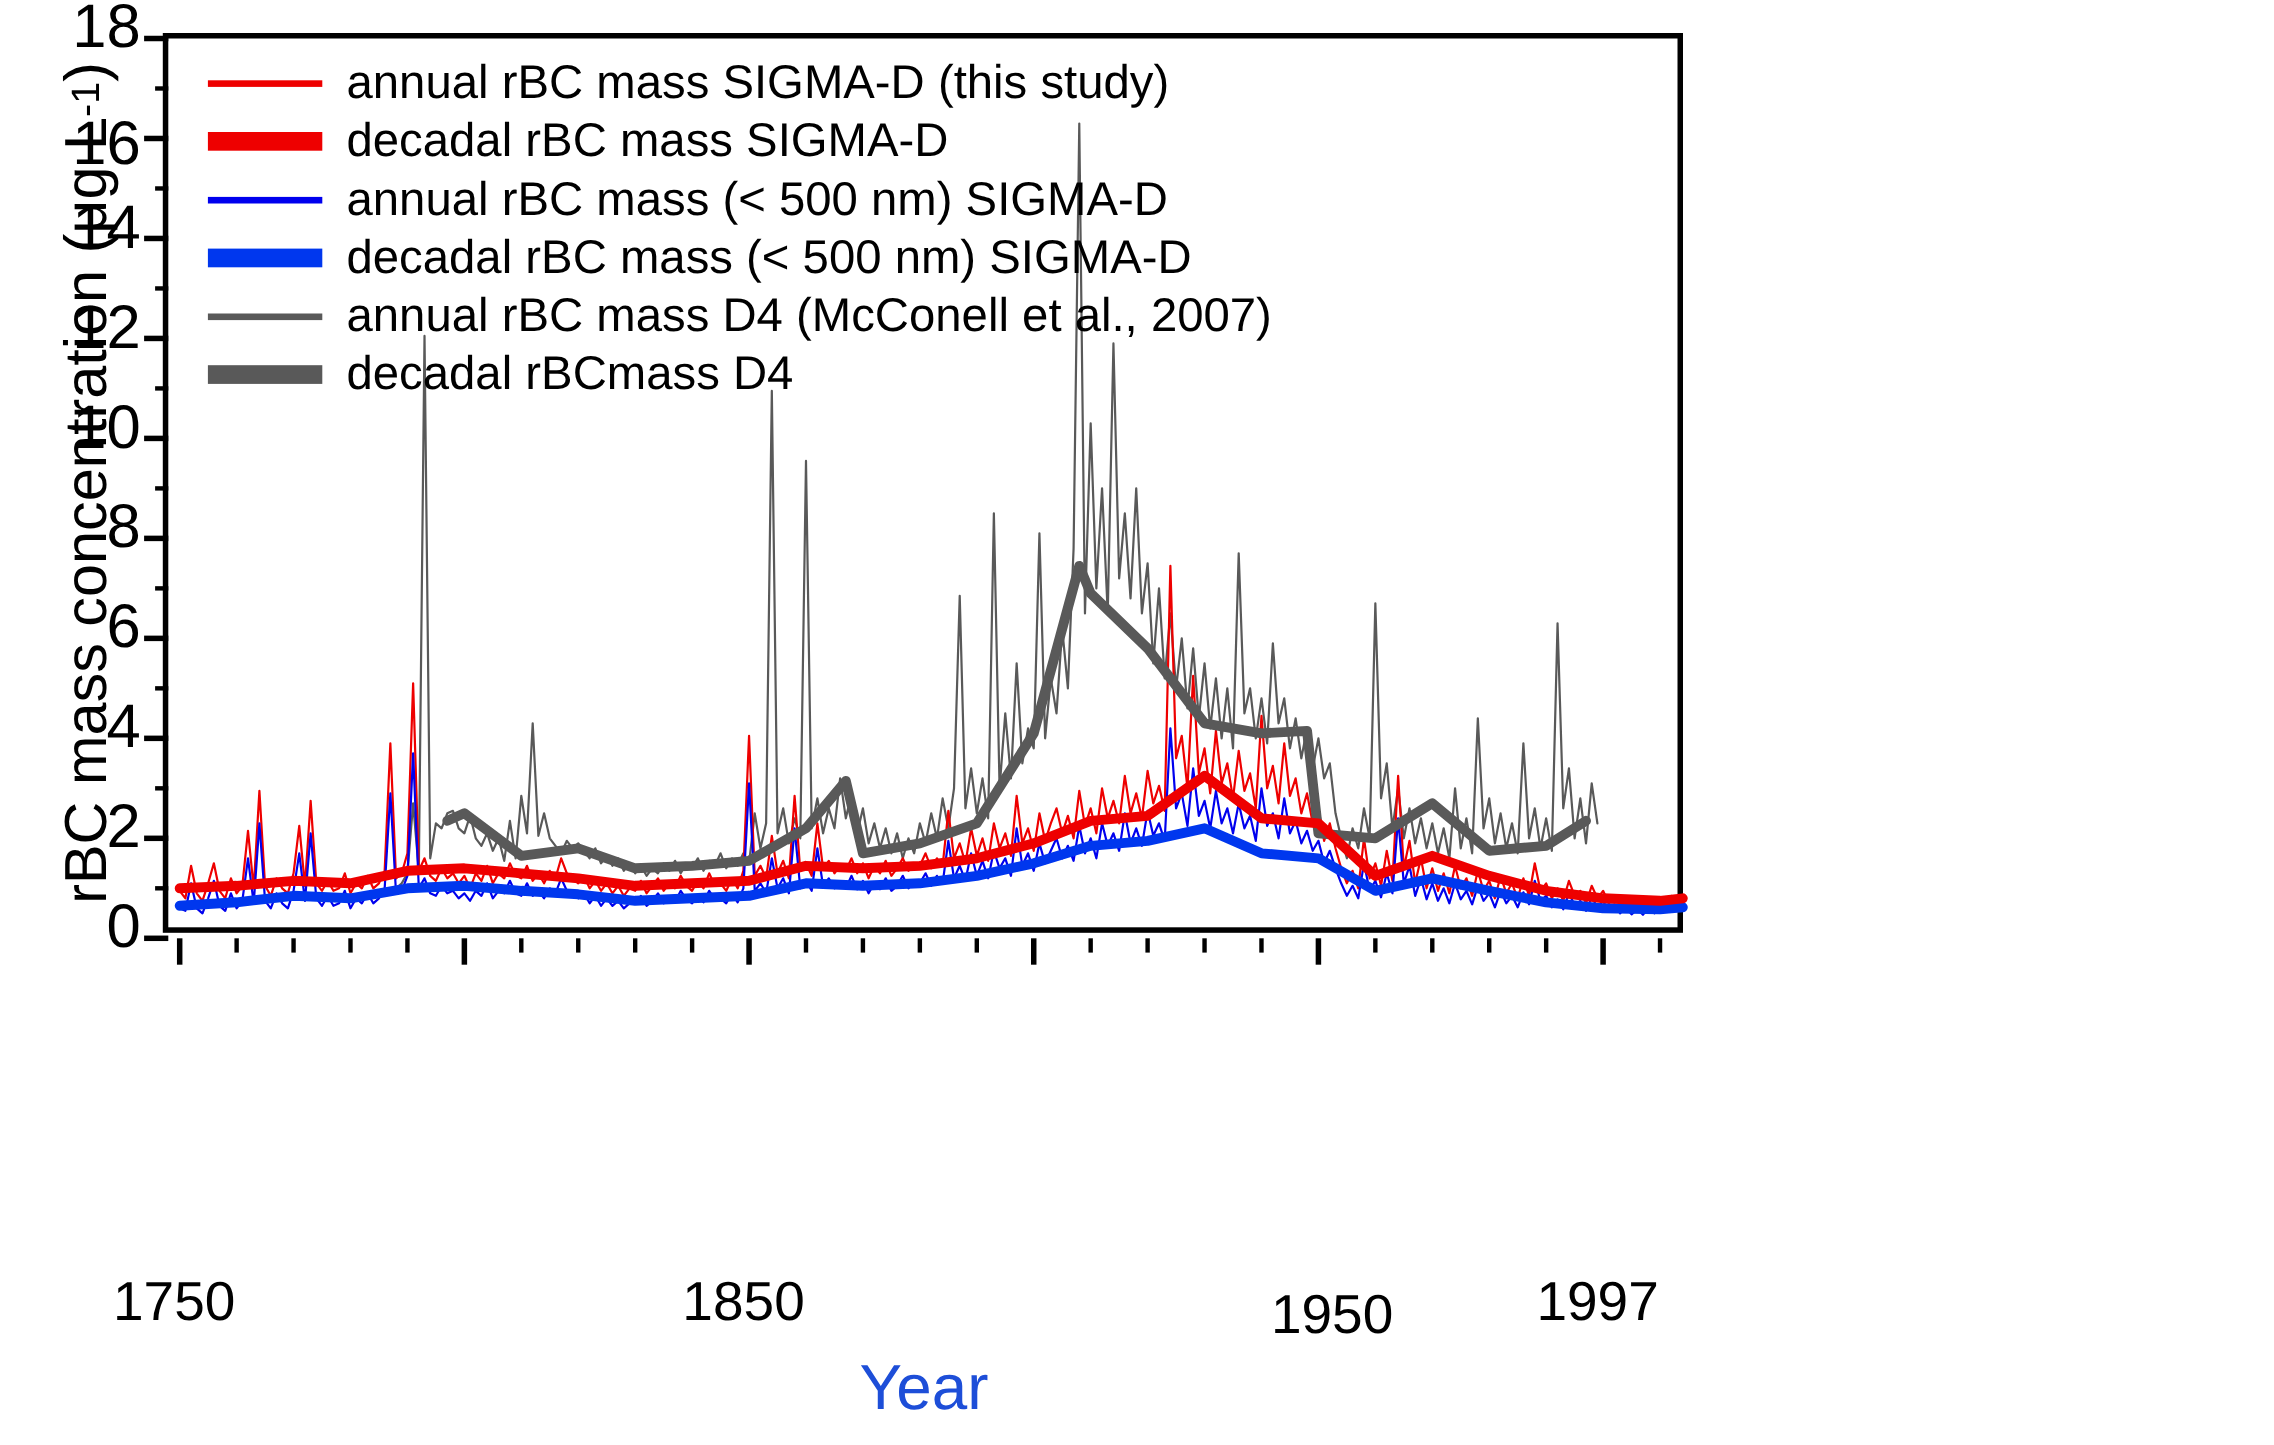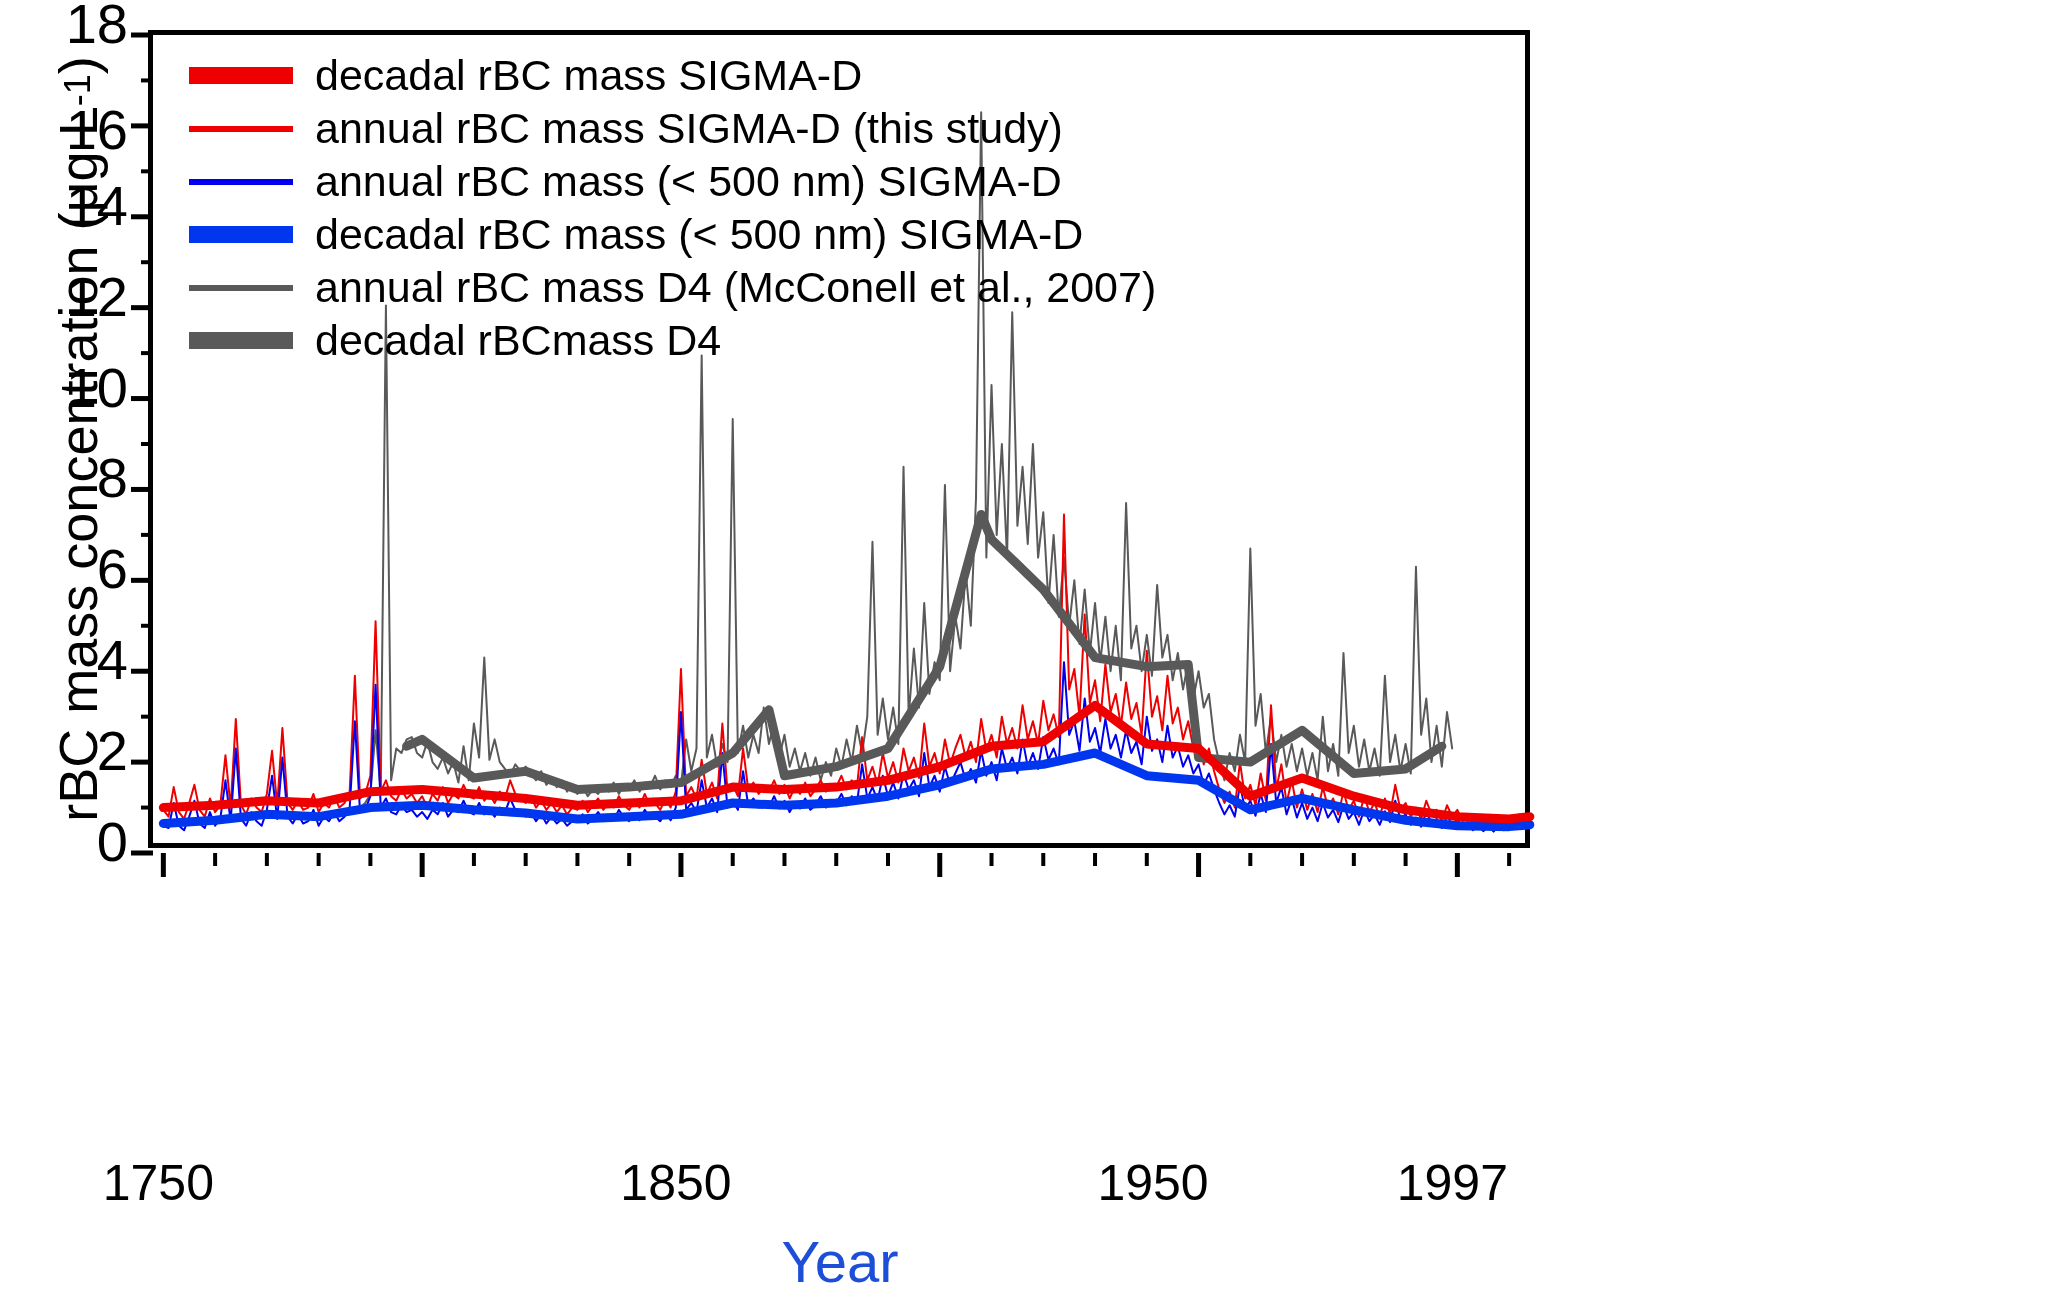--- a/index.html
+++ b/index.html
@@ -62,21 +62,21 @@
       <div class="ytick" style="top: 450.444px;">8</div>
       <div class="ytick" style="top: 541.333px;">6</div>
       <div class="ytick" style="top: 632.222px;">4</div>
       <div class="ytick" style="top: 723.111px;">2</div>
       <div class="ytick" style="top: 814px;">0</div>
     </div>
 
   <div id="xticks">
       <div class="xtick" style="left: 48.3521px;">1750</div>
       <div class="xtick" style="left: 565.955px;">1850</div>
-      <div class="xtick" style="left: 1043px;">1950</div>
+      <div class="xtick" style="left: 1101px; margin-top: 12px;">1950</div>
       <div class="xtick" style="left: 1342.36px;">1997</div>
     </div>
 
   <div id="xlabel">Year</div>
 
   <div id="plot">
     <div id="svgwrap">
         <svg width="1382" height="818" viewBox="0 0 1382 818" style="position: absolute; left: 0px; top: 0px; overflow: visible;">
           <g>
             <line x1="-22" x2="0" y1="0" y2="0" stroke="#000" stroke-width="5"></line>
@@ -138,26 +138,26 @@
             <path d="M10.35 774.83 L15.53 781.64 L20.70 752.11 L25.88 777.10 L31.06 783.92 L36.23 768.01 L41.41 749.83 L46.58 774.83 L51.76 781.64 L56.94 763.47 L62.11 777.10 L67.29 770.28 L72.46 720.29 L77.64 772.56 L82.82 683.94 L87.99 770.28 L93.17 779.37 L98.34 763.47 L103.52 772.56 L108.70 777.10 L113.87 758.92 L119.05 715.75 L124.22 770.28 L129.40 693.03 L134.58 768.01 L139.75 774.83 L144.93 765.74 L150.10 774.83 L155.28 772.56 L160.46 758.92 L165.63 777.10 L170.81 768.01 L175.99 772.56 L181.16 761.19 L186.34 772.56 L191.51 768.01 L196.69 756.65 L201.87 640.77 L207.04 763.47 L212.22 758.92 L217.39 740.74 L222.57 586.23 L227.75 756.65 L232.92 745.29 L238.10 761.19 L243.27 765.74 L248.45 754.38 L253.63 763.47 L258.80 758.92 L263.98 768.01 L269.15 761.19 L274.33 772.56 L279.51 758.92 L284.68 765.74 L289.86 752.11 L295.03 768.01 L300.21 758.92 L305.39 763.47 L310.56 749.83 L315.74 761.19 L320.91 763.47 L326.09 752.11 L331.27 765.74 L336.44 758.92 L341.62 768.01 L346.79 756.65 L351.97 763.47 L357.15 745.29 L362.32 758.92 L367.50 763.47 L372.67 768.01 L377.85 761.19 L383.03 772.56 L388.20 765.74 L393.38 774.83 L398.55 768.01 L403.73 777.10 L408.91 770.28 L414.08 779.37 L419.26 772.56 L424.43 774.83 L429.61 765.74 L434.79 777.10 L439.96 770.28 L445.14 763.47 L450.31 774.83 L455.49 768.01 L460.67 772.56 L465.84 761.19 L471.02 770.28 L476.19 774.83 L481.37 765.74 L486.55 772.56 L491.72 758.92 L496.90 770.28 L502.07 768.01 L507.25 774.83 L512.43 763.47 L517.60 772.56 L522.78 756.65 L527.96 633.95 L533.13 761.19 L538.31 752.11 L543.48 763.47 L548.66 724.84 L553.84 758.92 L559.01 747.56 L564.19 763.47 L569.36 688.48 L574.54 756.65 L579.72 749.83 L584.89 761.19 L590.07 713.48 L595.24 754.38 L600.42 747.56 L605.60 758.92 L610.77 752.11 L615.95 756.65 L621.12 745.29 L626.30 758.92 L631.48 749.83 L636.65 763.47 L641.83 752.11 L647.00 758.92 L652.18 747.56 L657.36 761.19 L662.53 754.38 L667.71 745.29 L672.88 756.65 L678.06 749.83 L683.24 752.11 L688.41 740.74 L693.59 754.38 L698.76 745.29 L703.94 752.11 L709.12 702.12 L714.29 745.29 L719.47 731.66 L724.64 749.83 L729.82 718.02 L735.00 743.02 L740.17 727.11 L745.35 747.56 L750.52 713.48 L755.70 736.20 L760.88 722.57 L766.05 743.02 L771.23 688.48 L776.40 731.66 L781.58 718.02 L786.76 738.47 L791.93 704.39 L797.11 729.38 L802.28 713.48 L807.46 699.84 L812.64 722.57 L817.81 706.66 L822.99 727.11 L828.16 683.94 L833.34 715.75 L838.52 699.84 L843.69 722.57 L848.87 681.67 L854.04 708.93 L859.22 693.03 L864.40 713.48 L869.57 670.31 L874.75 704.39 L879.93 686.21 L885.10 708.93 L890.28 665.76 L895.45 695.30 L900.63 679.39 L905.81 702.12 L910.98 479.44 L916.16 654.40 L921.33 633.95 L926.51 681.67 L931.69 579.42 L936.86 668.03 L942.04 645.31 L947.21 686.21 L952.39 629.41 L957.57 677.12 L962.74 658.94 L967.92 690.76 L973.09 647.58 L978.27 683.94 L983.45 668.03 L988.62 699.84 L993.80 615.77 L998.97 681.67 L1004.15 661.22 L1009.33 695.30 L1014.50 640.77 L1019.68 688.48 L1024.85 672.58 L1030.03 704.39 L1035.21 686.21 L1040.38 713.48 L1045.56 699.84 L1050.73 729.38 L1055.91 713.48 L1061.09 736.20 L1066.26 754.38 L1071.44 768.01 L1076.61 756.65 L1081.79 772.56 L1086.97 727.11 L1092.14 763.47 L1097.32 749.83 L1102.49 770.28 L1107.67 738.47 L1112.85 765.74 L1118.02 670.31 L1123.20 754.38 L1128.37 729.38 L1133.55 768.01 L1138.73 745.29 L1143.90 772.56 L1149.08 754.38 L1154.25 774.83 L1159.43 758.92 L1164.61 777.10 L1169.78 752.11 L1174.96 772.56 L1180.13 763.47 L1185.31 779.37 L1190.49 756.65 L1195.66 774.83 L1200.84 765.74 L1206.01 781.64 L1211.19 761.19 L1216.37 777.10 L1221.54 768.01 L1226.72 781.64 L1231.90 763.47 L1237.07 779.37 L1242.25 749.83 L1247.42 774.83 L1252.60 768.01 L1257.78 781.64 L1262.95 772.56 L1268.13 783.92 L1273.30 765.74 L1278.48 779.37 L1283.66 774.83 L1288.83 786.19 L1294.01 770.28 L1299.18 781.64 L1304.36 774.83 L1309.54 786.19 L1314.71 779.37 L1319.89 788.46 L1325.06 781.64 L1330.24 790.73 L1335.42 783.92 L1340.59 790.73 L1345.77 781.64 L1350.94 788.46 L1356.12 783.92 L1361.30 786.19 L1366.47 779.37 L1371.65 783.92 L1376.82 786.19 " fill="none" stroke="#ee0000" stroke-width="2" stroke-linejoin="round" stroke-linecap="round"></path>
             <path d="M10.35 790.73 L15.53 793.01 L20.70 768.01 L25.88 790.73 L31.06 795.28 L36.23 781.64 L41.41 765.74 L46.58 788.46 L51.76 793.01 L56.94 777.10 L62.11 790.73 L67.29 783.92 L72.46 745.29 L77.64 786.19 L82.82 713.48 L87.99 783.92 L93.17 790.73 L98.34 777.10 L103.52 786.19 L108.70 790.73 L113.87 774.83 L119.05 740.74 L124.22 783.92 L129.40 722.57 L134.58 781.64 L139.75 788.46 L144.93 779.37 L150.10 788.46 L155.28 786.19 L160.46 774.83 L165.63 790.73 L170.81 781.64 L175.99 786.19 L181.16 777.10 L186.34 786.19 L191.51 781.64 L196.69 772.56 L201.87 686.21 L207.04 777.10 L212.22 774.83 L217.39 761.19 L222.57 649.86 L227.75 772.56 L232.92 763.47 L238.10 777.10 L243.27 779.37 L248.45 770.28 L253.63 777.10 L258.80 774.83 L263.98 781.64 L269.15 777.10 L274.33 783.92 L279.51 774.83 L284.68 779.37 L289.86 768.01 L295.03 781.64 L300.21 774.83 L305.39 777.10 L310.56 765.74 L315.74 777.10 L320.91 779.37 L326.09 768.01 L331.27 779.37 L336.44 774.83 L341.62 781.64 L346.79 772.56 L351.97 777.10 L357.15 763.47 L362.32 774.83 L367.50 779.37 L372.67 781.64 L377.85 777.10 L383.03 786.19 L388.20 779.37 L393.38 788.46 L398.55 781.64 L403.73 788.46 L408.91 783.92 L414.08 790.73 L419.26 786.19 L424.43 786.19 L429.61 779.37 L434.79 788.46 L439.96 783.92 L445.14 777.10 L450.31 786.19 L455.49 781.64 L460.67 785.28 L465.84 774.83 L471.02 782.55 L476.19 786.19 L481.37 779.37 L486.55 785.28 L491.72 774.83 L496.90 782.55 L502.07 781.64 L507.25 786.19 L512.43 777.10 L517.60 785.28 L522.78 772.56 L527.96 677.12 L533.13 774.83 L538.31 768.01 L543.48 777.10 L548.66 745.29 L553.84 772.56 L559.01 763.47 L564.19 777.10 L569.36 718.02 L574.54 772.56 L579.72 765.74 L584.89 774.83 L590.07 736.20 L595.24 770.28 L600.42 763.47 L605.60 772.56 L610.77 768.01 L615.95 772.56 L621.12 761.19 L626.30 773.46 L631.48 765.74 L636.65 777.10 L641.83 768.01 L647.00 773.46 L652.18 763.47 L657.36 774.83 L662.53 770.28 L667.71 761.19 L672.88 772.56 L678.06 765.74 L683.24 768.01 L688.41 758.92 L693.59 770.28 L698.76 761.19 L703.94 768.01 L709.12 729.38 L714.29 763.47 L719.47 752.11 L724.64 765.74 L729.82 740.74 L735.00 761.19 L740.17 747.56 L745.35 763.47 L750.52 738.47 L755.70 754.38 L760.88 745.29 L766.05 761.19 L771.23 718.02 L776.40 752.11 L781.58 740.74 L786.76 756.65 L791.93 731.66 L797.11 749.83 L802.28 738.47 L807.46 727.11 L812.64 745.29 L817.81 733.93 L822.99 747.56 L828.16 715.75 L833.34 740.74 L838.52 727.11 L843.69 745.29 L848.87 713.48 L854.04 733.93 L859.22 722.57 L864.40 738.47 L869.57 704.39 L874.75 731.66 L879.93 718.02 L885.10 733.93 L890.28 702.12 L895.45 724.84 L900.63 713.48 L905.81 729.38 L910.98 627.13 L916.16 699.84 L921.33 686.21 L926.51 715.75 L931.69 663.49 L936.86 706.66 L942.04 693.03 L947.21 718.02 L952.39 683.94 L957.57 713.48 L962.74 699.84 L967.92 722.57 L973.09 695.30 L978.27 718.02 L983.45 706.66 L988.62 729.38 L993.80 681.67 L998.97 715.75 L1004.15 704.39 L1009.33 727.11 L1014.50 690.76 L1019.68 722.57 L1024.85 711.21 L1030.03 731.66 L1035.21 720.29 L1040.38 738.47 L1045.56 729.38 L1050.73 749.83 L1055.91 738.47 L1061.09 754.38 L1066.26 768.01 L1071.44 779.37 L1076.61 770.28 L1081.79 781.64 L1086.97 749.83 L1092.14 774.83 L1097.32 765.74 L1102.49 780.74 L1107.67 758.92 L1112.85 777.10 L1118.02 708.93 L1123.20 768.01 L1128.37 752.11 L1133.55 779.37 L1138.73 763.47 L1143.90 782.55 L1149.08 768.01 L1154.25 783.92 L1159.43 772.56 L1164.61 786.19 L1169.78 768.01 L1174.96 782.55 L1180.13 774.83 L1185.31 787.10 L1190.49 770.28 L1195.66 783.92 L1200.84 777.10 L1206.01 789.82 L1211.19 774.83 L1216.37 786.19 L1221.54 779.37 L1226.72 789.82 L1231.90 776.19 L1237.07 787.10 L1242.25 765.74 L1247.42 783.92 L1252.60 779.37 L1257.78 789.82 L1262.95 782.55 L1268.13 791.64 L1273.30 777.10 L1278.48 788.01 L1283.66 783.92 L1288.83 793.01 L1294.01 780.74 L1299.18 789.82 L1304.36 784.37 L1309.54 793.01 L1314.71 787.10 L1319.89 795.28 L1325.06 789.82 L1330.24 796.19 L1335.42 791.64 L1340.59 796.64 L1345.77 789.82 L1350.94 795.28 L1356.12 791.64 L1361.30 793.01 L1366.47 788.46 L1371.65 791.64 L1376.82 793.01 " fill="none" stroke="#0000ee" stroke-width="2" stroke-linejoin="round" stroke-linecap="round"></path>
             <path d="M253.63 711.21 L269.15 704.39 L320.91 743.02 L372.67 736.20 L424.43 754.38 L476.19 752.11 L527.96 747.56 L579.72 718.02 L615.95 674.85 L631.48 740.74 L683.24 731.66 L735.00 713.48 L786.76 631.68 L828.16 479.44 L838.52 504.43 L890.28 554.42 L942.04 622.59 L993.80 631.68 L1035.21 629.41 L1045.56 722.57 L1097.32 727.11 L1149.08 695.30 L1200.84 738.47 L1252.60 733.93 L1288.83 711.21 " fill="none" stroke="#595959" stroke-width="9" stroke-linejoin="round" stroke-linecap="round"></path>
             <path d="M10.35 788.46 L62.11 785.28 L113.87 779.37 L165.63 781.64 L217.39 772.56 L269.15 770.28 L320.91 774.83 L372.67 778.01 L424.43 783.92 L476.19 781.64 L527.96 779.37 L579.72 768.01 L631.48 770.28 L683.24 768.01 L735.00 761.19 L786.76 749.83 L838.52 733.93 L890.28 729.38 L942.04 718.02 L993.80 740.74 L1045.56 745.29 L1097.32 774.83 L1149.08 763.47 L1200.84 774.83 L1252.60 785.28 L1304.36 790.73 L1356.12 791.64 L1376.82 789.82 " fill="none" stroke="#0037ee" stroke-width="9" stroke-linejoin="round" stroke-linecap="round"></path>
             <path d="M10.35 772.56 L62.11 770.28 L113.87 765.74 L165.63 768.01 L217.39 756.65 L269.15 754.38 L320.91 758.92 L372.67 763.47 L424.43 770.28 L476.19 768.01 L527.96 765.74 L579.72 752.11 L631.48 754.38 L683.24 752.11 L735.00 745.29 L786.76 731.66 L838.52 711.21 L890.28 706.66 L942.04 670.31 L993.80 708.93 L1045.56 713.48 L1097.32 761.19 L1149.08 743.02 L1200.84 761.19 L1252.60 774.83 L1304.36 781.64 L1356.12 783.92 L1376.82 781.64 " fill="none" stroke="#ee0000" stroke-width="9" stroke-linejoin="round" stroke-linecap="round"></path>
           </g>
         </svg>
       </div>
     <div id="legend">
         <div class="lgrow">
+          <div class="lgswatch" style="border-top: 6px solid rgb(238, 0, 0);"></div>
+          <div class="lgtext">annual rBC mass SIGMA-D (this study)</div>
+        </div>
+        <div class="lgrow">
           <div class="lgswatch" style="border-top: 17px solid rgb(238, 0, 0);"></div>
           <div class="lgtext">decadal rBC mass SIGMA-D</div>
-        </div>
-        <div class="lgrow">
-          <div class="lgswatch" style="border-top: 6px solid rgb(238, 0, 0);"></div>
-          <div class="lgtext">annual rBC mass SIGMA-D (this study)</div>
         </div>
         <div class="lgrow">
           <div class="lgswatch" style="border-top: 6px solid rgb(0, 0, 238);"></div>
           <div class="lgtext">annual rBC mass (&lt; 500 nm) SIGMA-D</div>
         </div>
         <div class="lgrow">
           <div class="lgswatch" style="border-top: 17px solid rgb(0, 55, 238);"></div>
           <div class="lgtext">decadal rBC mass (&lt; 500 nm) SIGMA-D</div>
         </div>
         <div class="lgrow">

